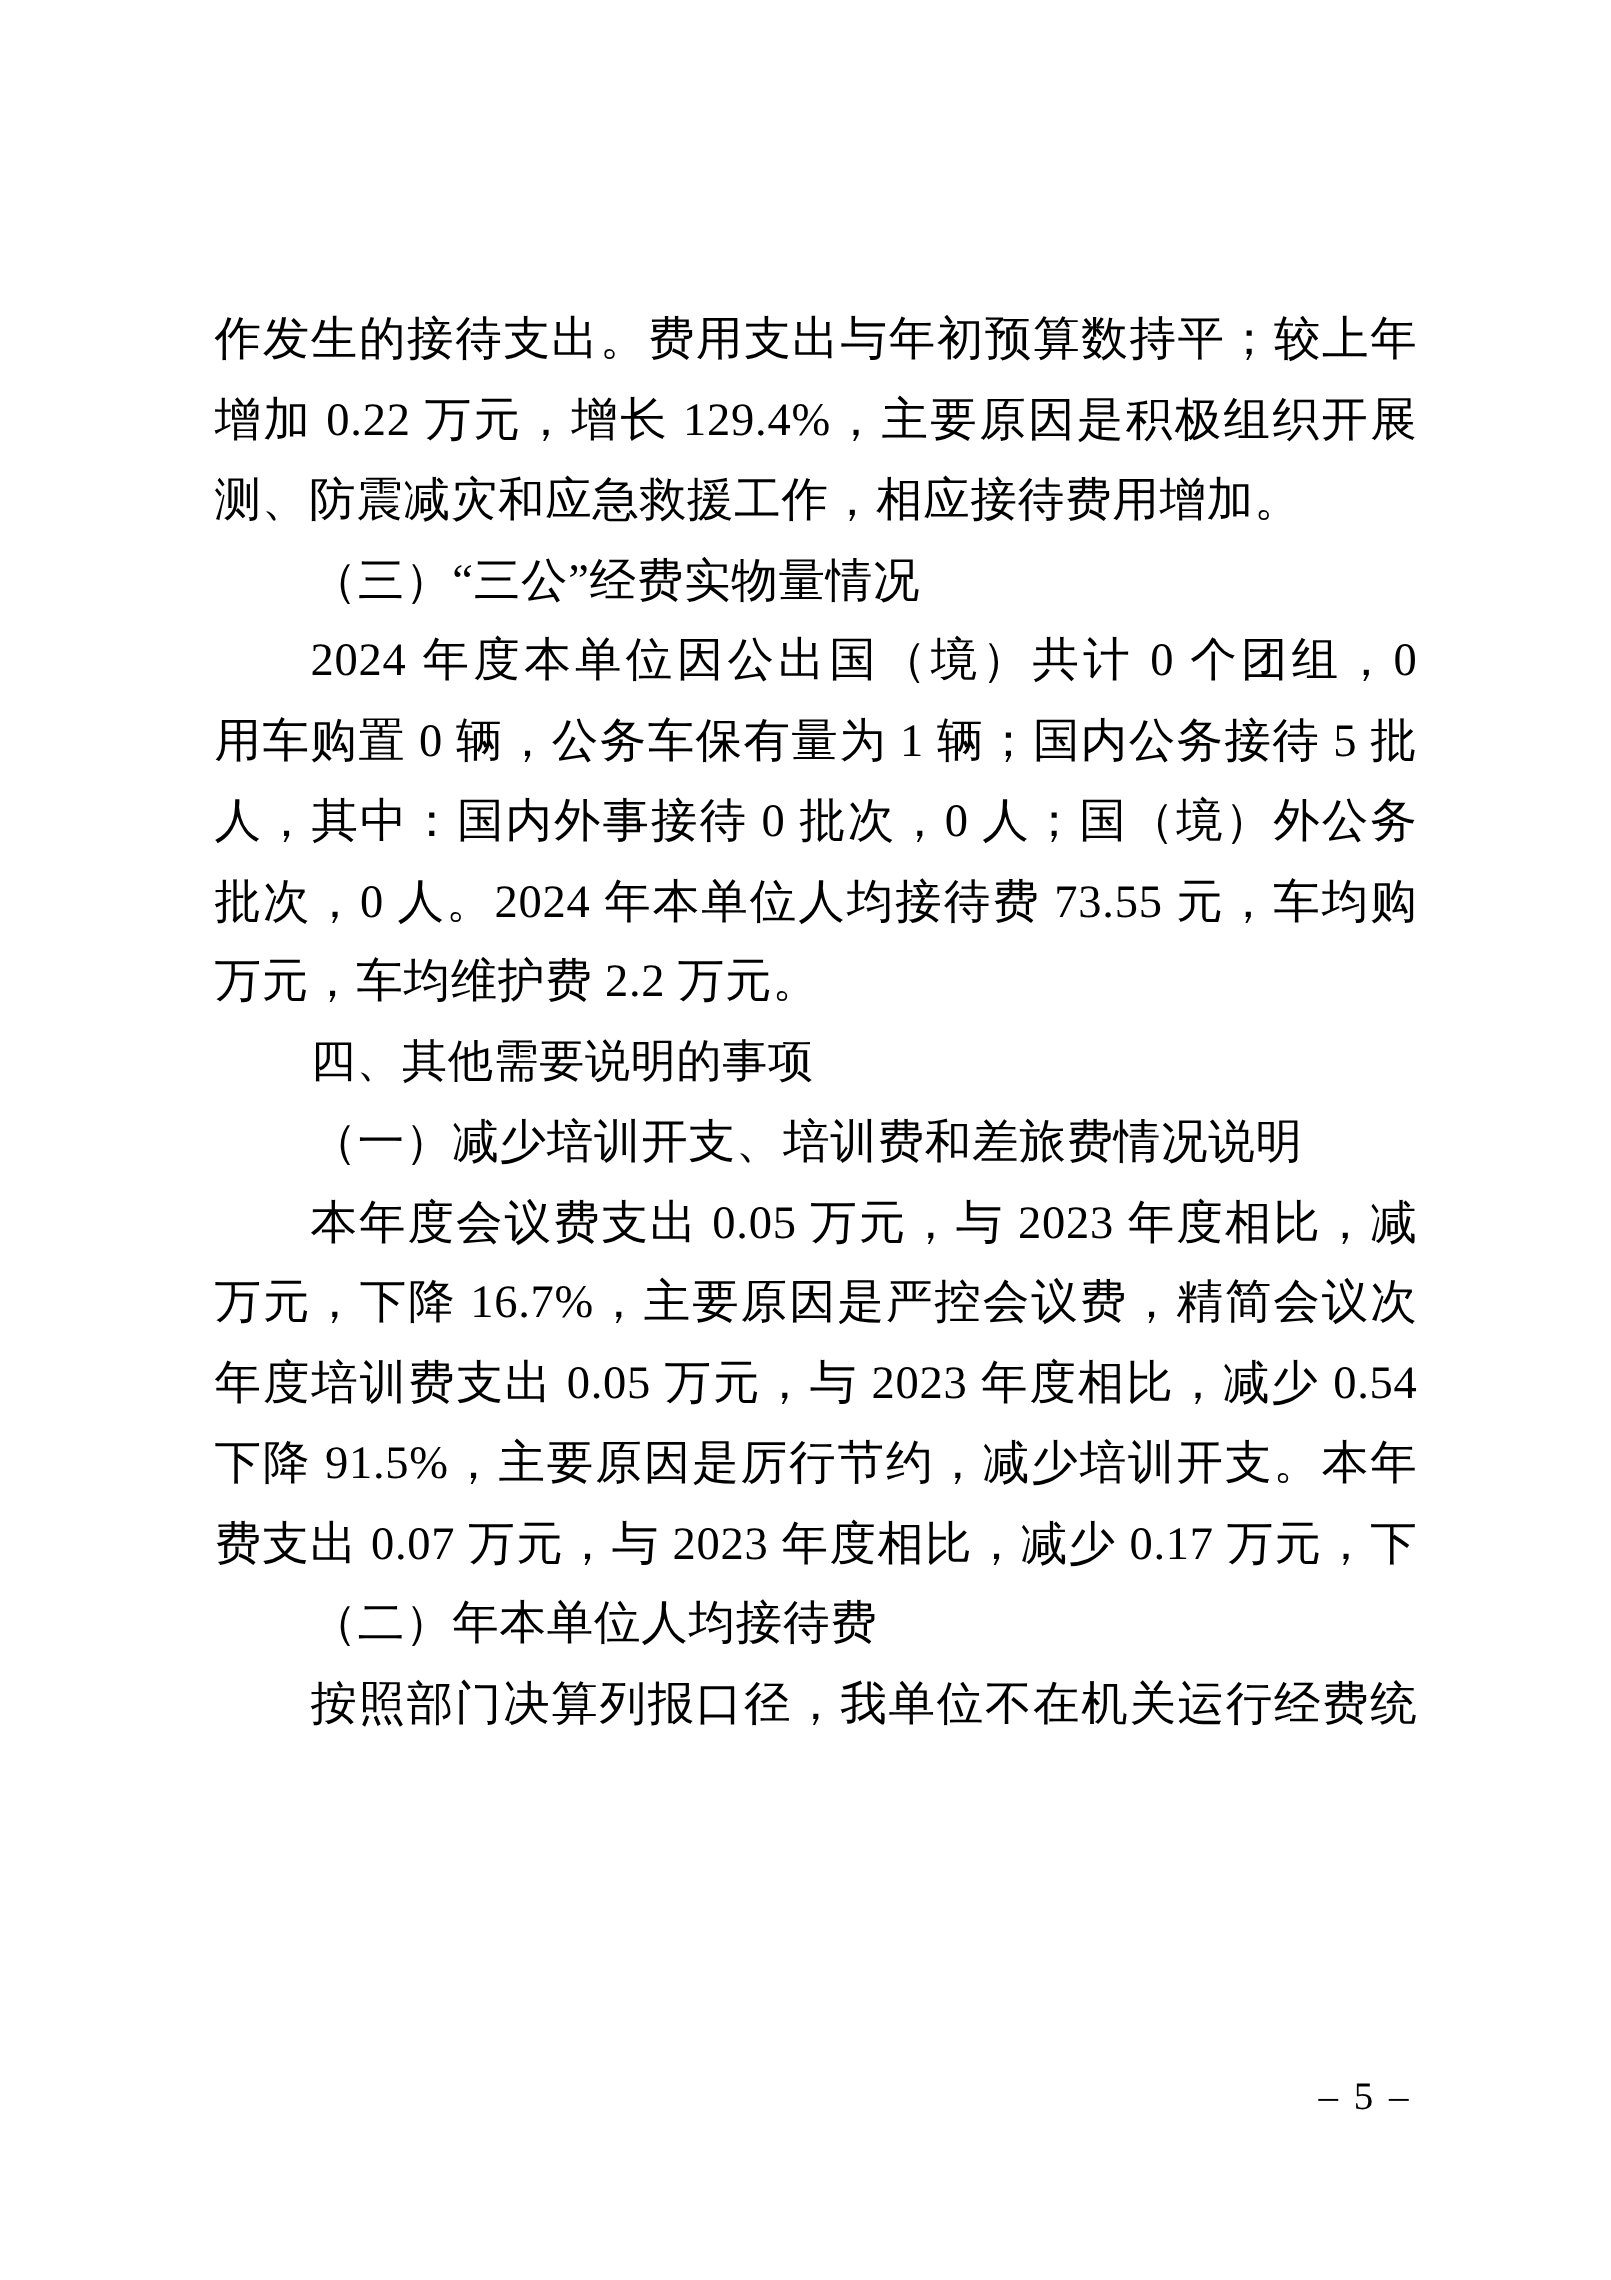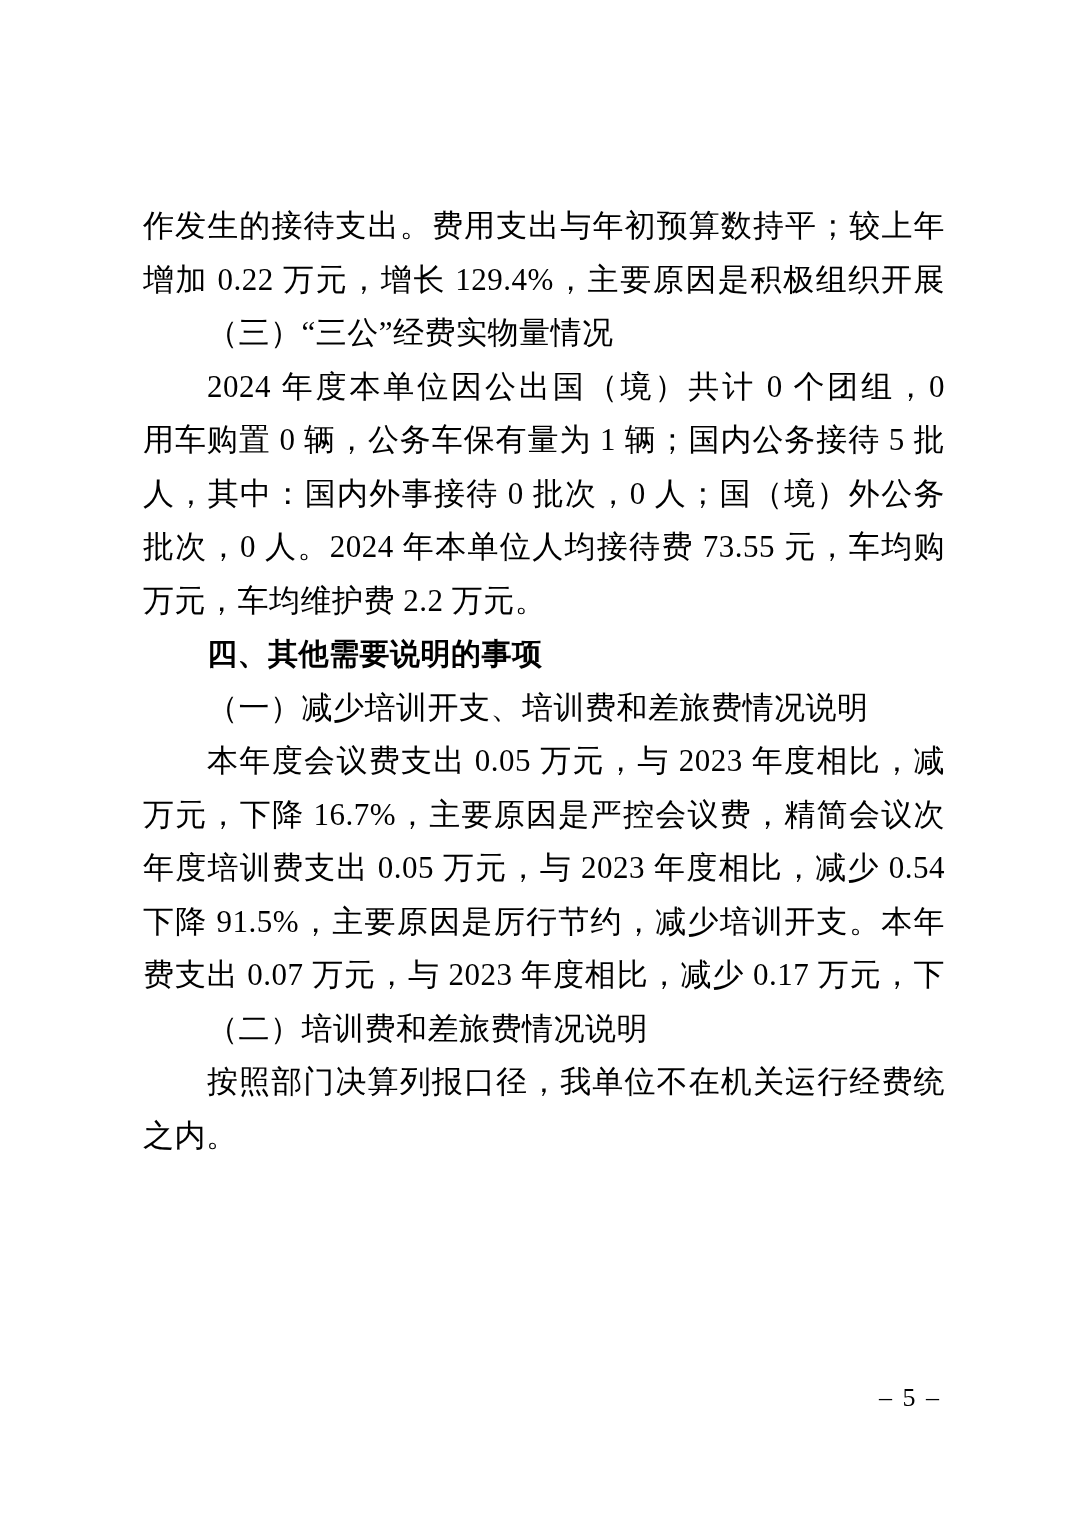--- a/index.html
+++ b/index.html
@@ -37,21 +37,21 @@
     text-align-last: justify;
     text-justify: inter-character;
   }
   
   .doc-line.indent {
     padding-left: 64px;
   }
   
   .doc-line.bold {
     font-family: "Liberation Sans", "DejaVu Sans", sans-serif;
-    font-weight: 700;
+    font-weight: 400;
     font-size: 30px;
   }
   .page-number {
     position: absolute;
     left: 858px;
     top: 1383px;
     width: 104px;
     text-align: center;
     font-size: 26px;
     letter-spacing: 2px;
@@ -61,33 +61,33 @@
 </style>
 </head>
 <body>
 
 <div class="page">
 
   <div class="doc-body">
 
   <div class="doc-line full">作发生的接待支出。费用支出与年初预算数持平；较上年支出数</div>
       <div class="doc-line full">增加 0.22 万元，增长 129.4%，主要原因是积极组织开展地震监</div>
+      <div class="doc-line">测、防震减灾和应急救援工作，相应接待费用增加。</div>
       <div class="doc-line indent">（三）“三公”经费实物量情况</div>
       <div class="doc-line full indent">2024 年度本单位因公出国（境）共计 0 个团组，0 人；公务</div>
       <div class="doc-line full">用车购置 0 辆，公务车保有量为 1 辆；国内公务接待 5 批次 53</div>
       <div class="doc-line full">人，其中：国内外事接待 0 批次，0 人；国（境）外公务接待 0</div>
       <div class="doc-line full">批次，0 人。2024 年本单位人均接待费 73.55 元，车均购置费 0</div>
       <div class="doc-line">万元，车均维护费 2.2 万元。</div>
       <div class="doc-line indent bold">四、其他需要说明的事项</div>
       <div class="doc-line indent">（一）减少培训开支、培训费和差旅费情况说明</div>
       <div class="doc-line full indent">本年度会议费支出 0.05 万元，与 2023 年度相比，减少 0.01</div>
       <div class="doc-line full">万元，下降 16.7%，主要原因是严控会议费，精简会议次数。本</div>
       <div class="doc-line full">年度培训费支出 0.05 万元，与 2023 年度相比，减少 0.54 万元，</div>
       <div class="doc-line full">下降 91.5%，主要原因是厉行节约，减少培训开支。本年度差旅</div>
       <div class="doc-line full">费支出 0.07 万元，与 2023 年度相比，减少 0.17 万元，下降 70.8%，</div>
-      <div class="doc-line indent">（二）培训费和差旅费情况说明</div>
+      <div class="doc-line indent">（二）年本单位人均接待费</div>
       <div class="doc-line full indent">按照部门决算列报口径，我单位不在机关运行经费统计范围</div>
-      <div class="doc-line">之内。</div>
     </div>
 
   <div class="page-number">– 5 –</div>
 
 </div>
 
 </body></html>

